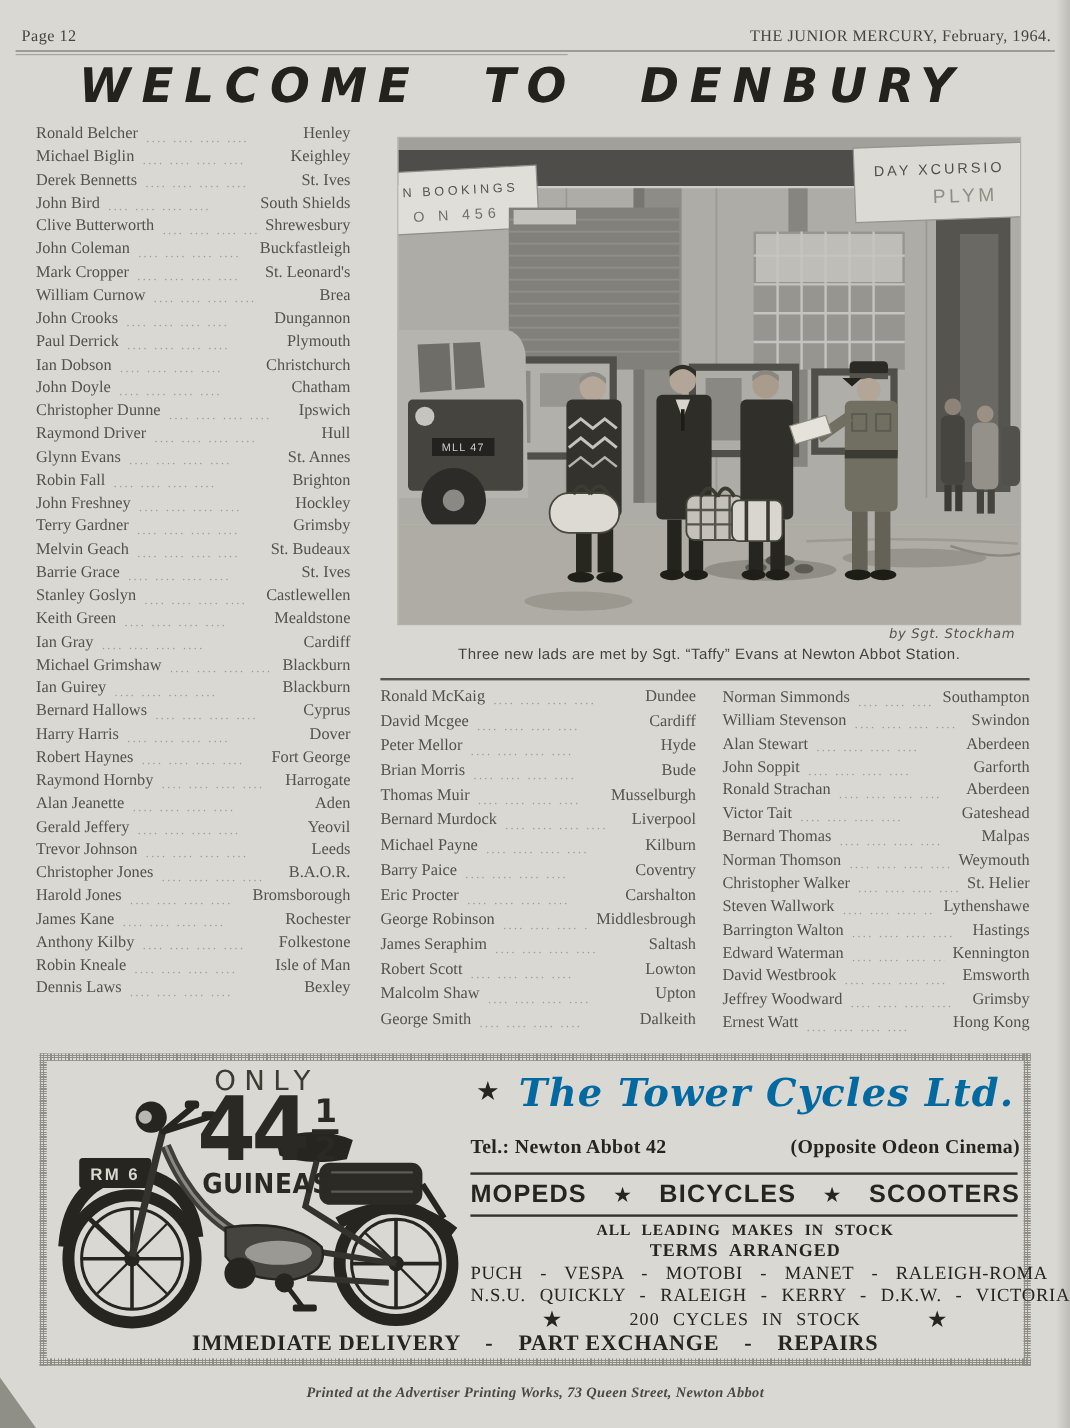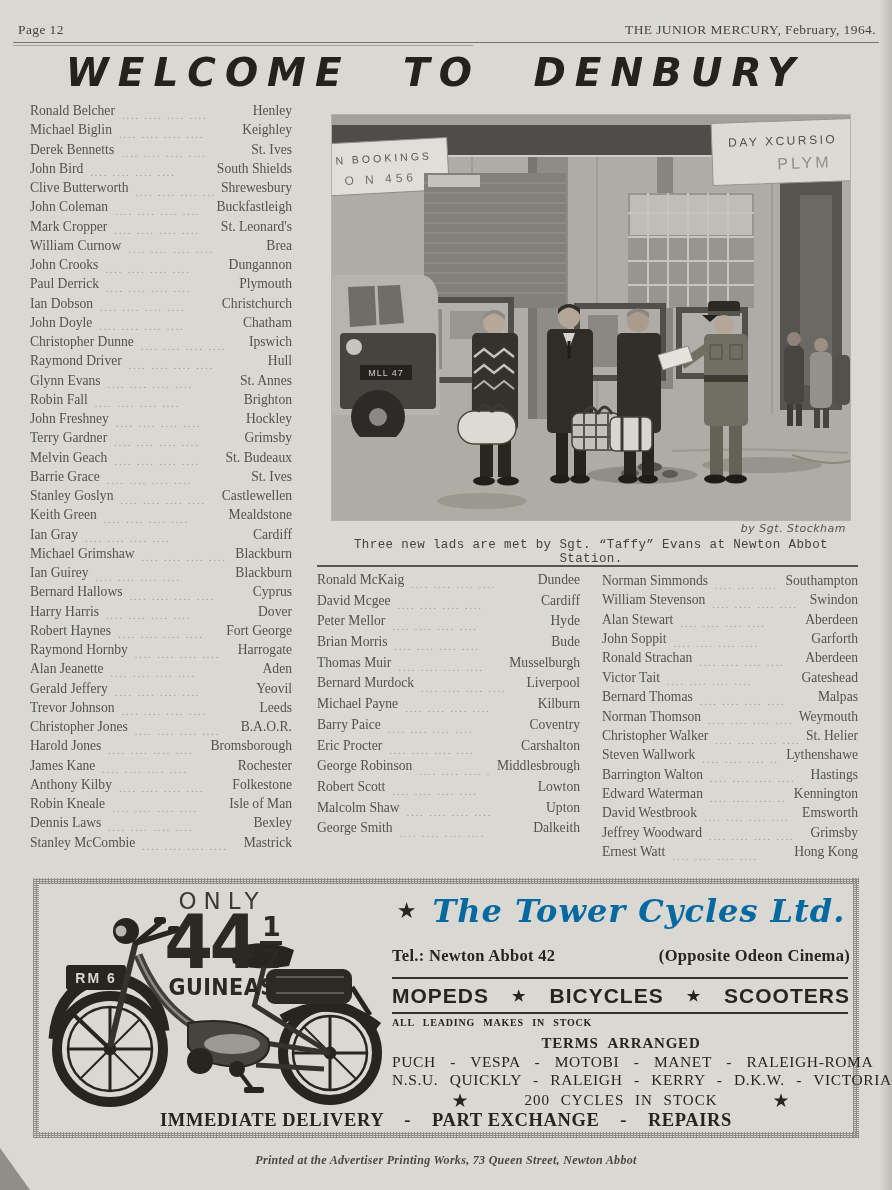--- a/index.html
+++ b/index.html
@@ -35,21 +35,21 @@
        letter-spacing:2px; white-space:nowrap; align-self:center; transform:translateY(2px);}
   .ldr::before{content:"....        ....        ....        ....";}
   .mid-rule{position:absolute; top:565px; left:317px; width:541px; height:2px; background:#57564f;}
   
   .photo{position:absolute; top:115px; left:332px; width:518px; height:405px; background:#c3c1bb;
          box-shadow:0 0 0 1px #b3b1ab;}
   .photo svg{display:block;}
   .credit{position:absolute; top:522px; left:332px; width:514px; text-align:right;
           font-family:"DejaVu Sans", sans-serif; font-style:italic; font-size:11px; color:#55544e; letter-spacing:.5px;}
   .caption{position:absolute; top:538px; left:332px; width:518px; text-align:center;
-           font-family:Liberation Mono, monospace; font-size:12.5px; color:#44433d; letter-spacing:.4px;}
+           font-family:Liberation Sans, sans-serif; font-size:12.5px; color:#44433d; letter-spacing:.4px;}
   
   .hatch{position:absolute; background-image:
       repeating-linear-gradient(90deg,#8f8d86 0 1px,transparent 1px 3px),
       repeating-linear-gradient(0deg,#8f8d86 0 1px,transparent 1px 2px);}
   .ad-top{top:878px; left:33px; width:826px; height:6px;}
   .ad-bottom{top:1132px; left:33px; width:826px; height:6px;}
   .ad-left{top:878px; left:33px; width:6px; height:260px;}
   .ad-right{top:878px; left:853px; width:6px; height:260px;}
   .price{position:absolute; top:888px; left:152px; width:140px; text-align:center; z-index:3;
          font-family:"DejaVu Sans", sans-serif; color:#2a2923;}
@@ -65,21 +65,21 @@
   .ad-line1{top:892px; display:flex; justify-content:center; align-items:flex-start; gap:16px;}
   .ad-star{font-family:"DejaVu Sans", sans-serif; font-size:22px; margin-top:6px; color:#26251f;}
   .ad-company{font-family:"DejaVu Serif", serif; font-style:italic; font-weight:bold;
               font-size:32px; letter-spacing:1px; white-space:nowrap; color:#0369a1;}
   .ad-line2{top:946px; display:flex; justify-content:space-between; font-weight:bold; font-size:16.5px; letter-spacing:.3px;}
   .ad-rule1{position:absolute; top:977px; left:392px; width:456px; height:2px; background:#33322c;}
   .ad-cats{top:984px; display:flex; justify-content:space-between; align-items:center;
            font-family:"Liberation Sans", sans-serif; font-weight:bold; font-size:21px; letter-spacing:1px;}
   .cat-star{font-size:15px;}
   .ad-rule2{position:absolute; top:1012px; left:392px; width:456px; height:2px; background:#33322c;}
-  .ad-stock{top:1017px; text-align:left; font-weight:bold; font-size:10px; letter-spacing:.8px; word-spacing:5px;}
+  .ad-stock{top:1017px; text-align:center; font-weight:bold; font-size:13px; letter-spacing:.8px; word-spacing:5px;}
   .ad-terms{top:1035px; text-align:center; font-weight:bold; font-size:15px; letter-spacing:.8px; word-spacing:5px;}
   .ad-makes1{top:1053px; text-align:center; font-size:15.5px; letter-spacing:.6px; word-spacing:10px; white-space:nowrap;}
   .ad-makes2{top:1071px; text-align:center; font-size:15.5px; letter-spacing:.6px; word-spacing:7px; white-space:nowrap;}
   .ad-count{top:1089px; display:flex; justify-content:center; gap:55px; align-items:center;
             font-size:15px; letter-spacing:1px; word-spacing:6px;}
   .ad-count .ad-star2{font-family:"DejaVu Sans", sans-serif; font-size:19px;}
   .ad-services{position:absolute; top:1110px; left:33px; width:826px; text-align:center;
                font-weight:bold; font-size:18.5px; letter-spacing:.6px; white-space:pre; color:#26251f;}
   .footer{position:absolute; top:1153px; left:0; width:892px; text-align:center;
           font-style:italic; font-weight:bold; font-size:12px; color:#4a4943; letter-spacing:.3px;}
@@ -284,25 +284,20 @@
       <div class="rrow">
         <span class="nm">Robin Kneale</span>
         <span class="ldr"></span>
         <span class="pl">Isle of Man</span>
       </div>
       <div class="rrow">
         <span class="nm">Dennis Laws</span>
         <span class="ldr"></span>
         <span class="pl">Bexley</span>
       </div>
-      <div class="rrow">
-        <span class="nm">Stanley McCombie</span>
-        <span class="ldr"></span>
-        <span class="pl">Mastrick</span>
-      </div>
     </div>
   <div class="mid-rule"></div>
   <div class="col col2">
       <div class="rrow">
         <span class="nm">Ronald McKaig</span>
         <span class="ldr"></span>
         <span class="pl">Dundee</span>
       </div>
       <div class="rrow">
         <span class="nm">David Mcgee</span>
@@ -341,20 +336,25 @@
       </div>
       <div class="rrow">
         <span class="nm">Eric Procter</span>
         <span class="ldr"></span>
         <span class="pl">Carshalton</span>
       </div>
       <div class="rrow">
         <span class="nm">George Robinson</span>
         <span class="ldr"></span>
         <span class="pl">Middlesbrough</span>
+      </div>
+      <div class="rrow">
+        <span class="nm">James Seraphim</span>
+        <span class="ldr"></span>
+        <span class="pl">Saltash</span>
       </div>
       <div class="rrow">
         <span class="nm">Robert Scott</span>
         <span class="ldr"></span>
         <span class="pl">Lowton</span>
       </div>
       <div class="rrow">
         <span class="nm">Malcolm Shaw</span>
         <span class="ldr"></span>
         <span class="pl">Upton</span>

